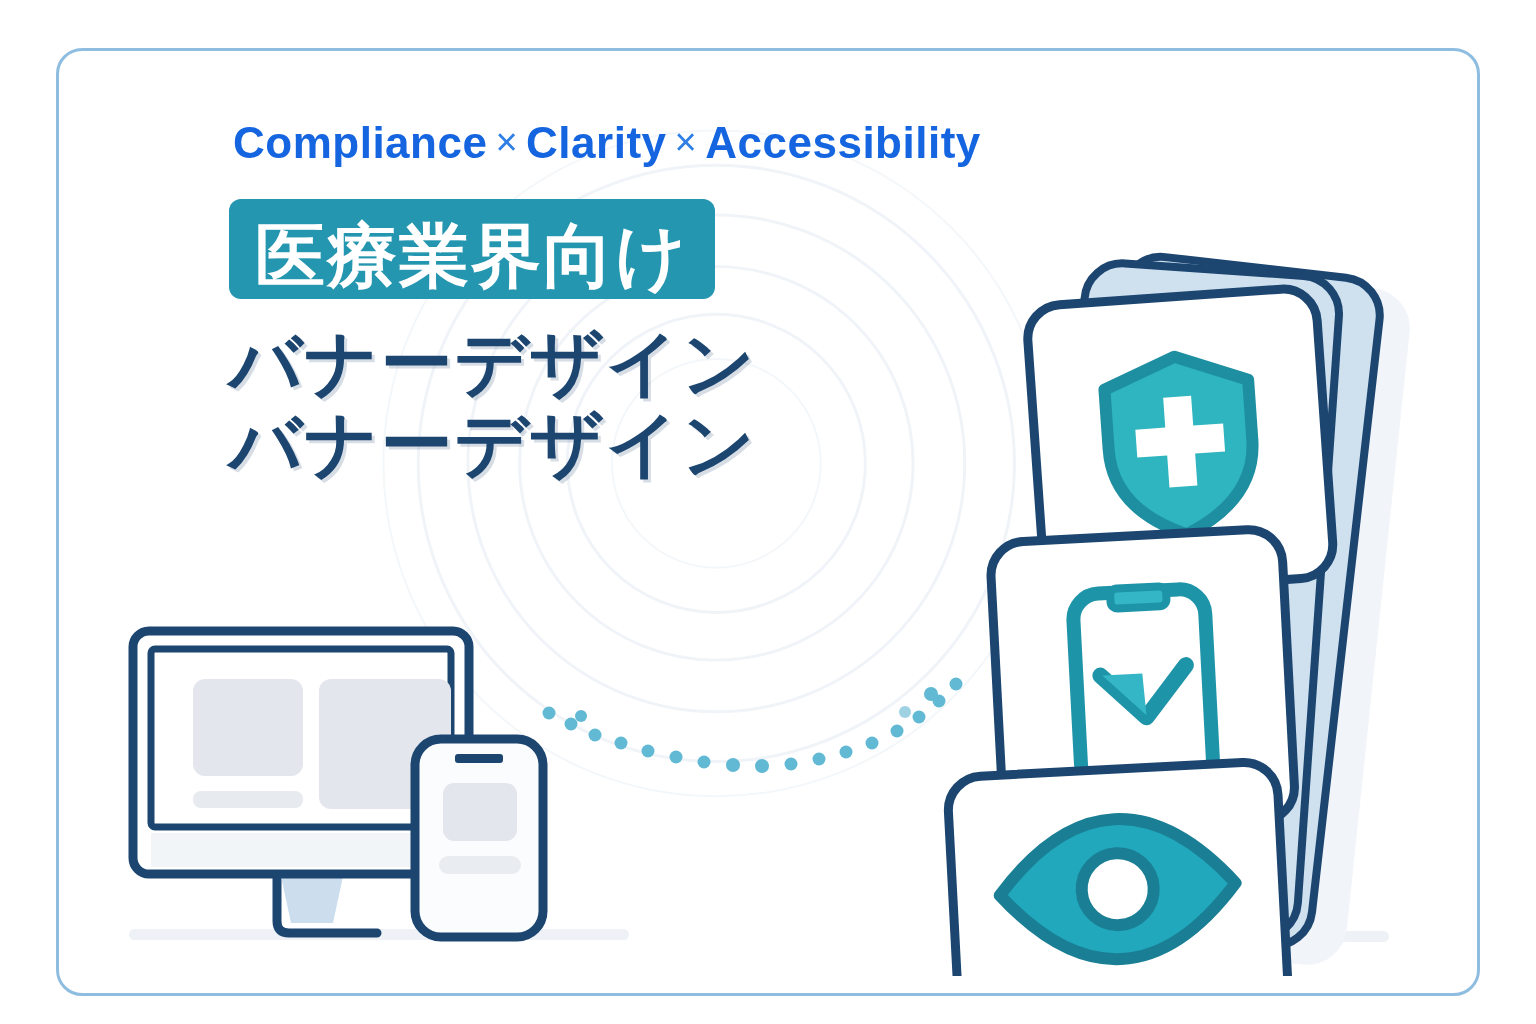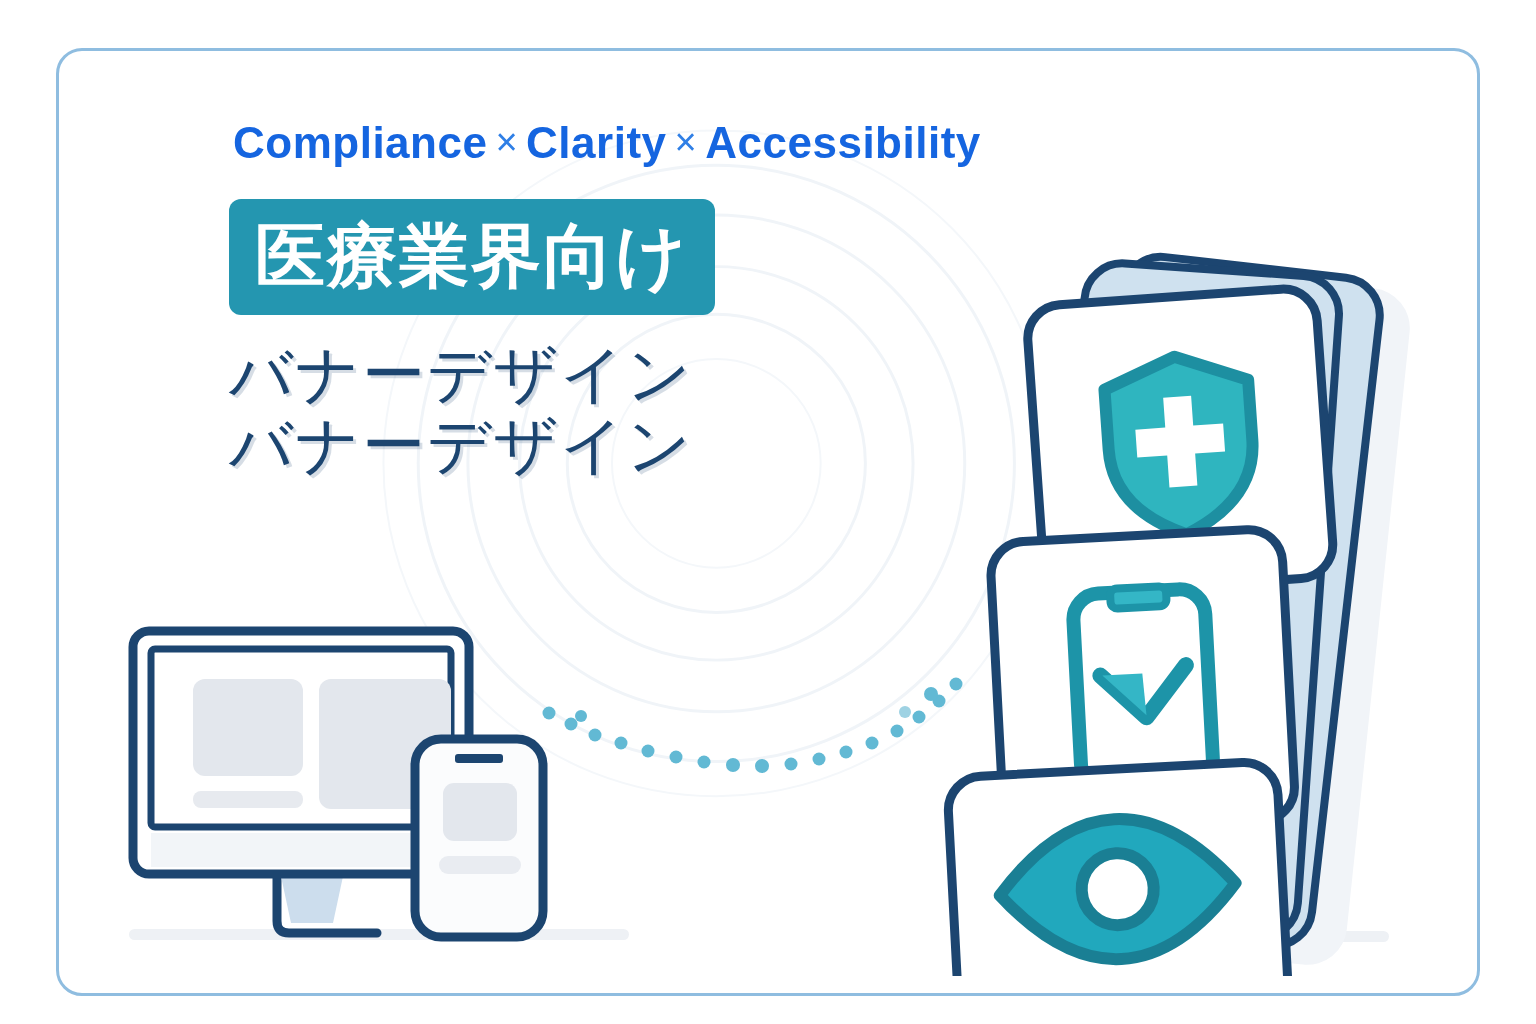--- a/index.html
+++ b/index.html
@@ -72,31 +72,31 @@
   }
 
   .badge {
     display: inline-block;
     margin-top: 34px;
     background: #2496b0;
     color: #ffffff;
     font-size: 70px;
     font-weight: 700;
     line-height: 1;
-    padding: 22px 26px 24px 26px;
+    padding: 22px 26px 8px 26px;
     border-radius: 12px;
     letter-spacing: 2px;
     white-space: nowrap;
   }
 
   .headline {
     margin-top: 24px;
     color: #1c4570;
-    font-size: 63px;
-    font-weight: 400;
+    font-size: 72px;
+    font-weight: 700;
     line-height: 1.12;
     letter-spacing: 2px;
     white-space: nowrap;
     text-shadow: 3px 3px 0 rgba(28,69,112,0.18);
   }
   .headline .line { display: block; }
 
   
   .devices {
     position: absolute;

